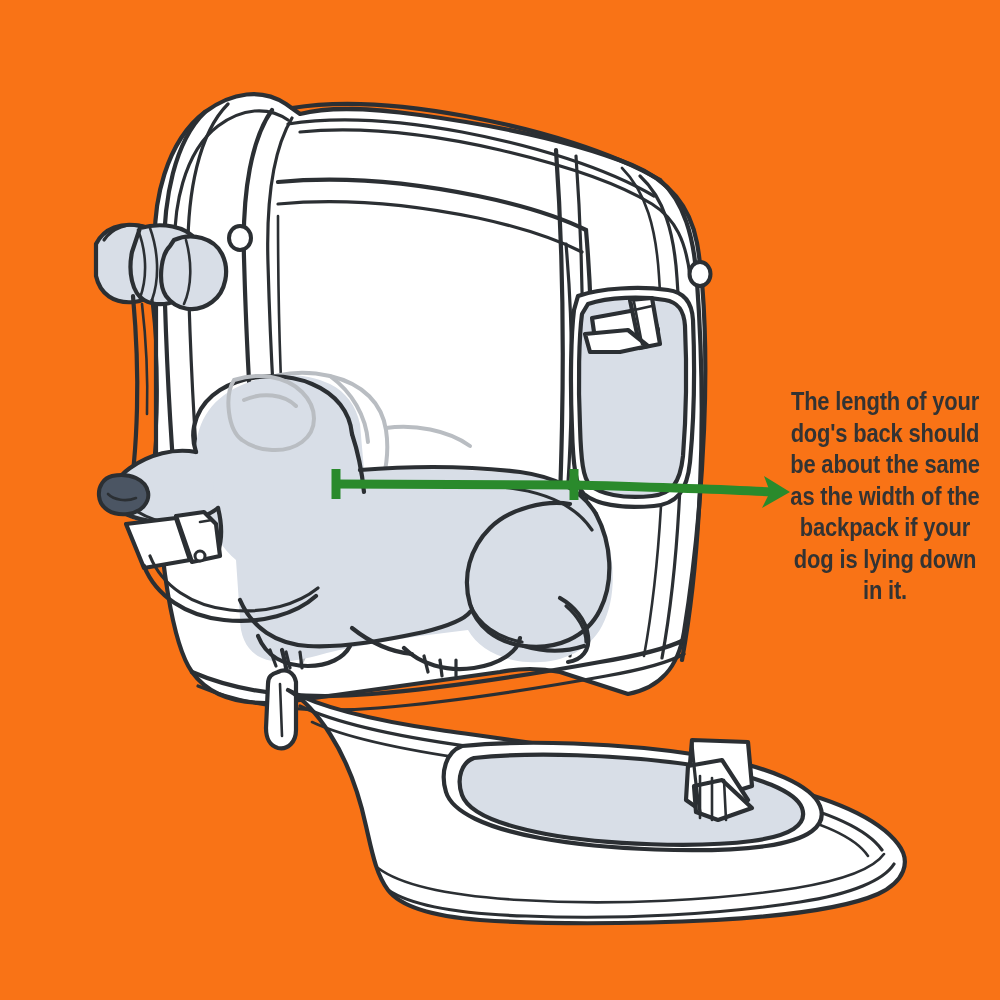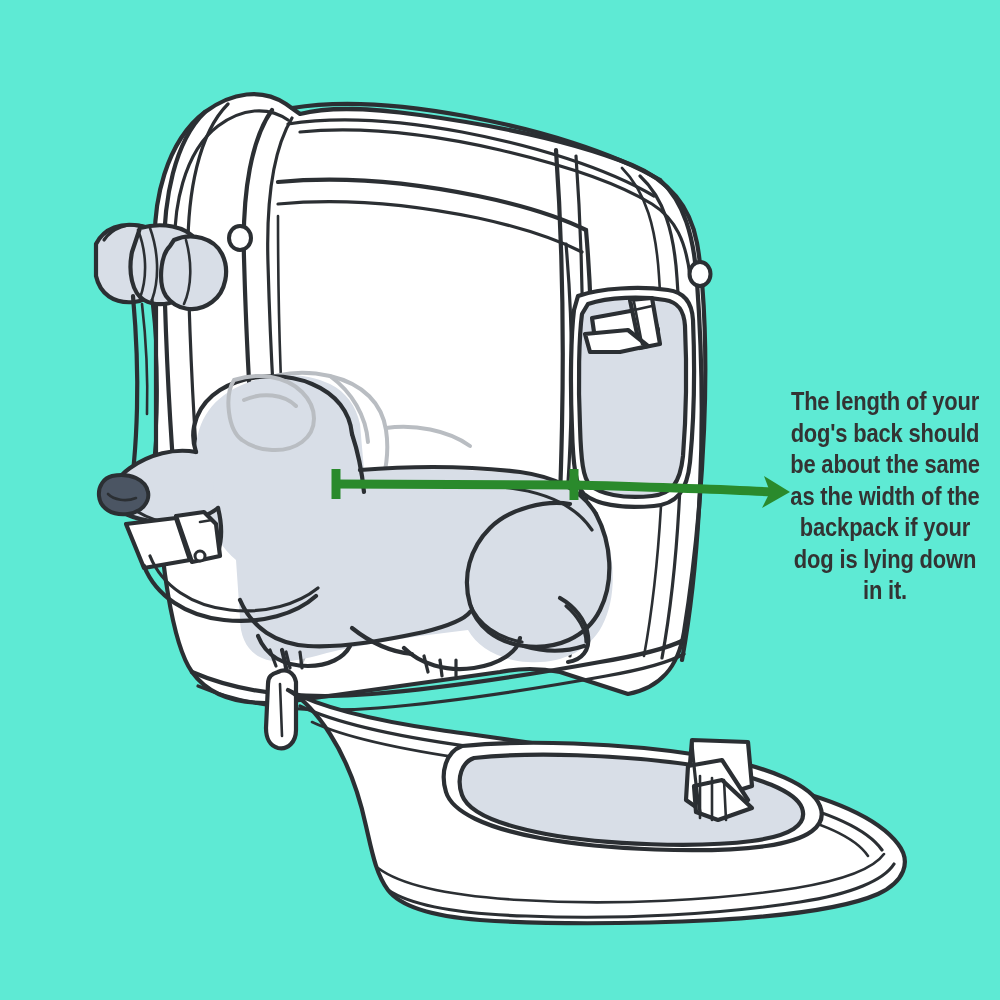--- a/index.html
+++ b/index.html
@@ -11,21 +11,21 @@
   body {
     width: 1000px;
     height: 1000px;
     font-family: "Liberation Sans", "DejaVu Sans", sans-serif;
     overflow: hidden;
   }
   #stage {
     position: relative;
     width: 1000px;
     height: 1000px;
-    background: #5eead4;
+    background: #f97316;
   }
   #artboard {
     position: absolute;
     inset: 0;
     width: 1000px;
     height: 1000px;
   }
   .caption-block {
     position: absolute;
     left: 772px;

